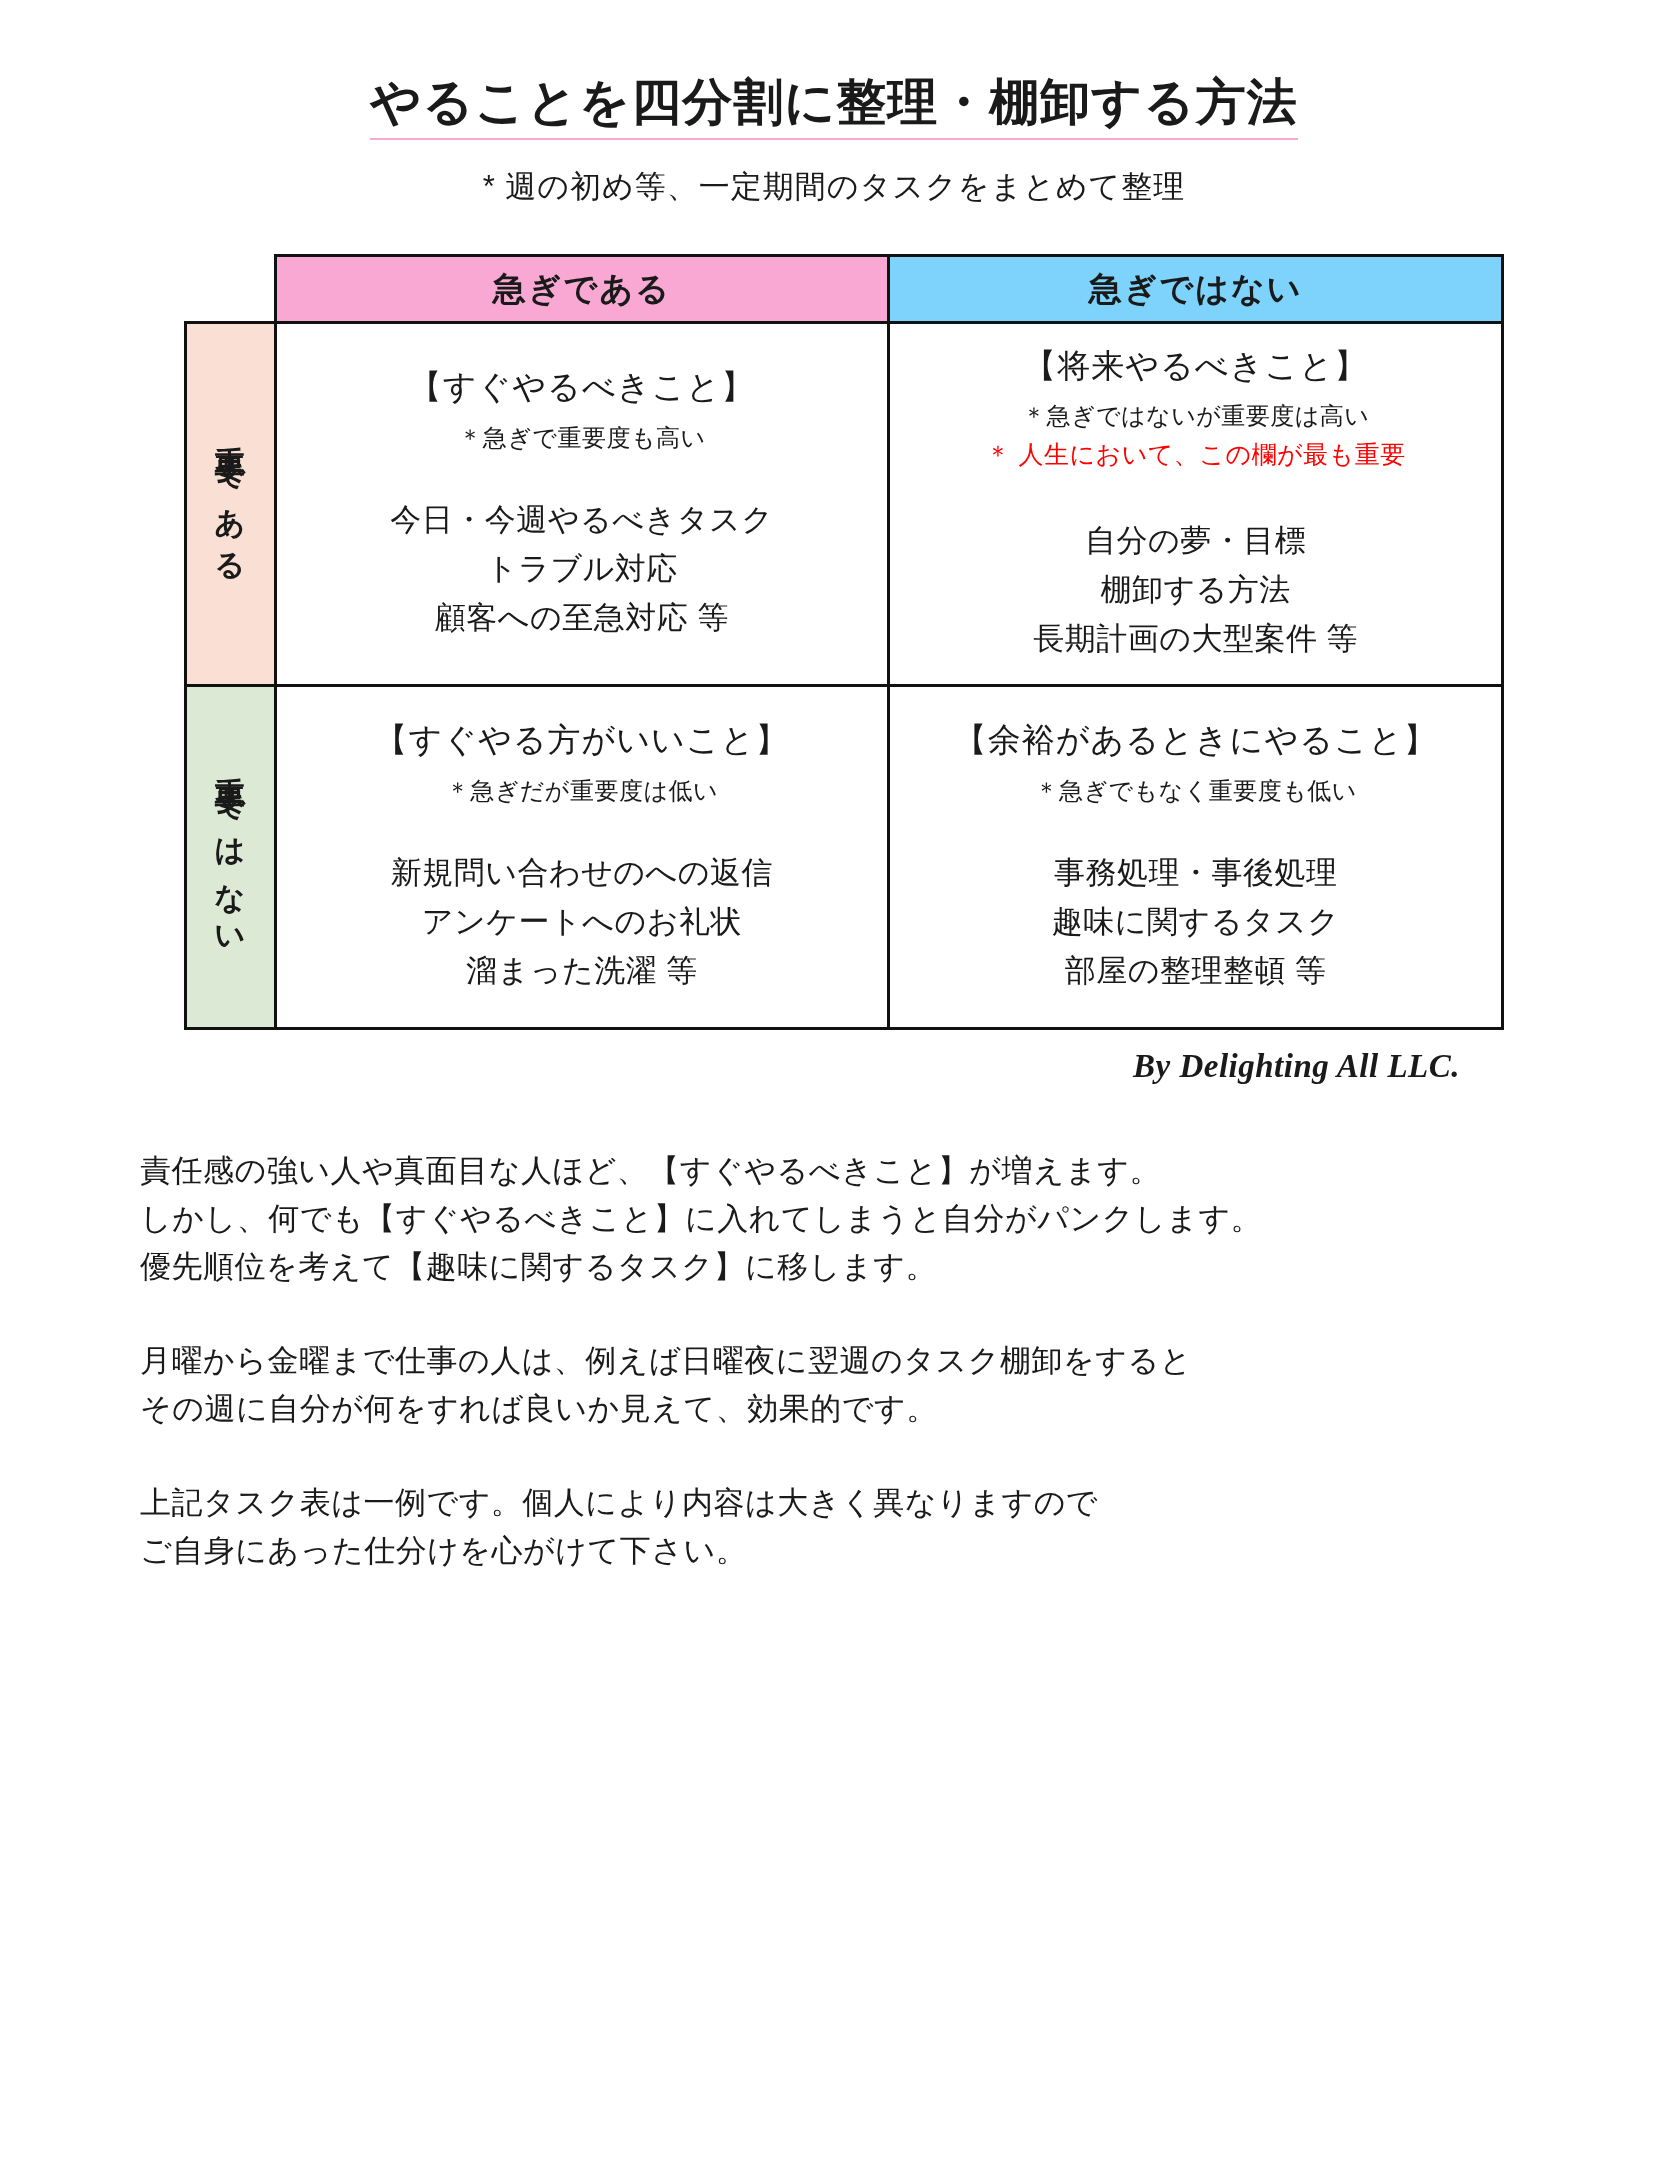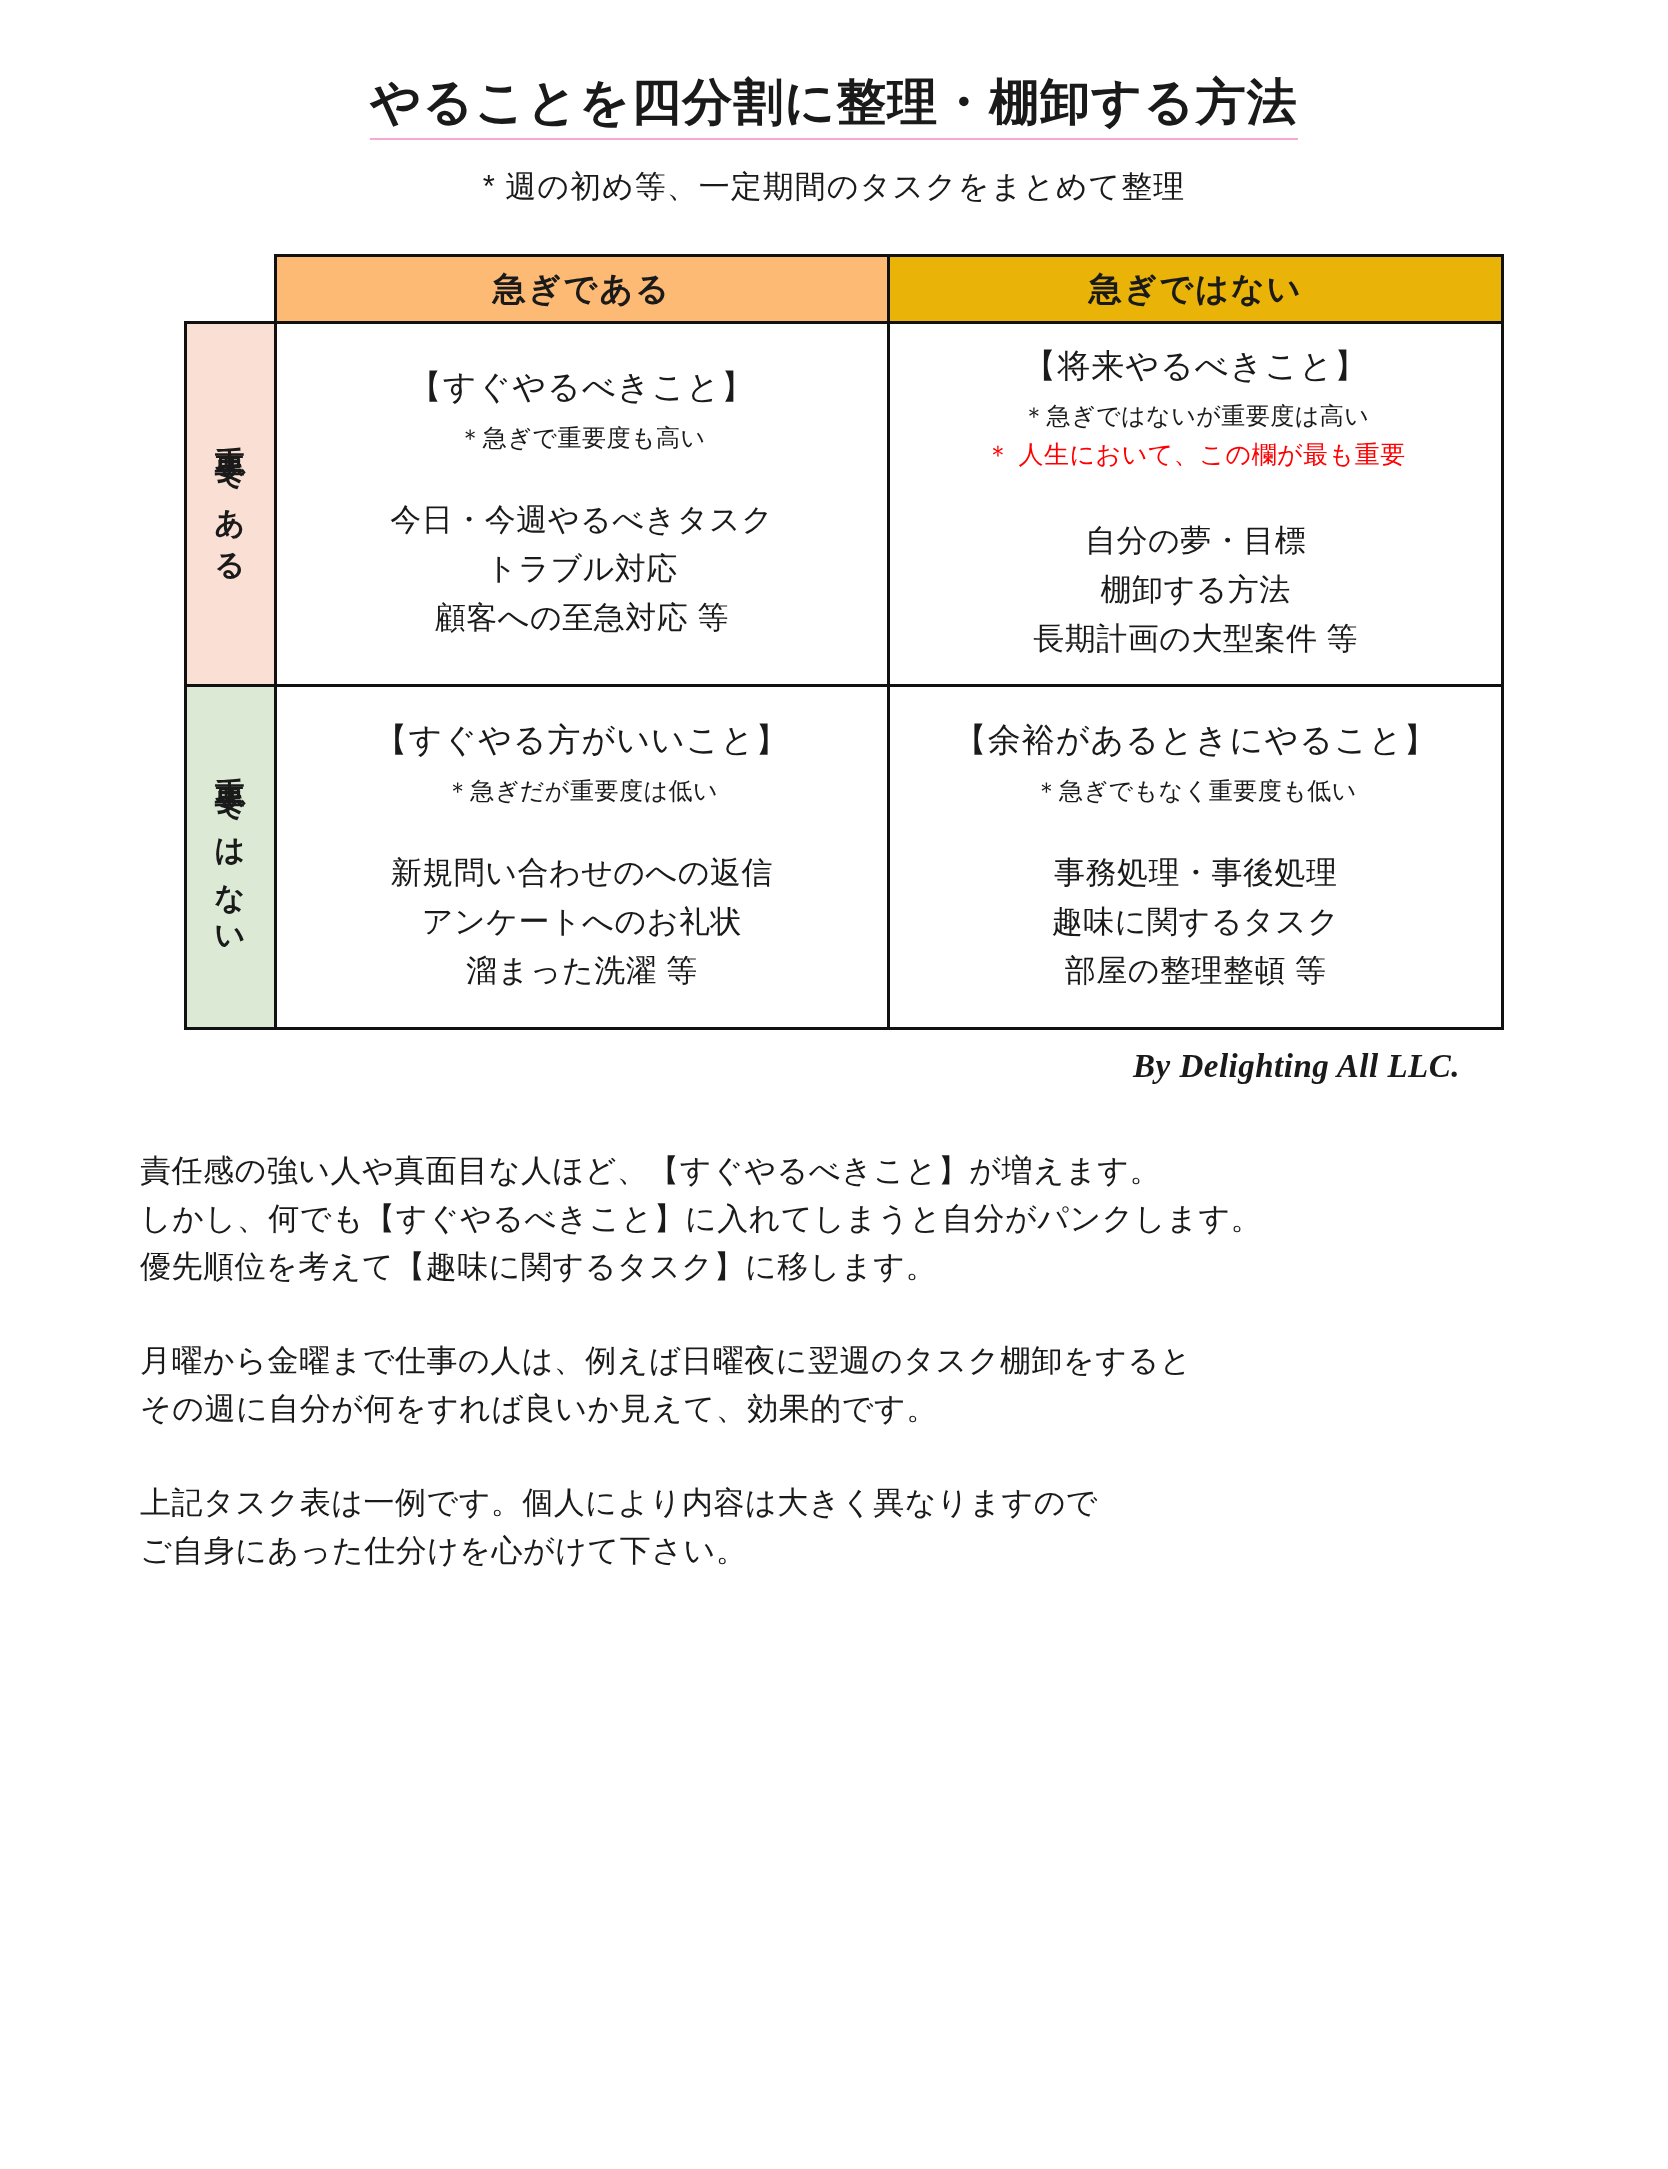--- a/index.html
+++ b/index.html
@@ -70,22 +70,22 @@
     width: 88px;
     border: none !important;
     background: transparent;
   }
   .col-head {
     height: 64px;
     font-size: 33px;
     font-weight: 700;
     letter-spacing: 2px;
   }
-  .col-head.urgent   { background: #fdba74; }
-  .col-head.noturgent{ background: #eab308; }
+  .col-head.urgent   { background: #f9a8d4; }
+  .col-head.noturgent{ background: #7dd3fc; }
 
   .row-head {
     width: 88px;
     font-size: 30px;
     font-weight: 700;
     letter-spacing: 3px;
     line-height: 1.45;
     padding: 14px 0;
   }
   .row-head .vtext {

